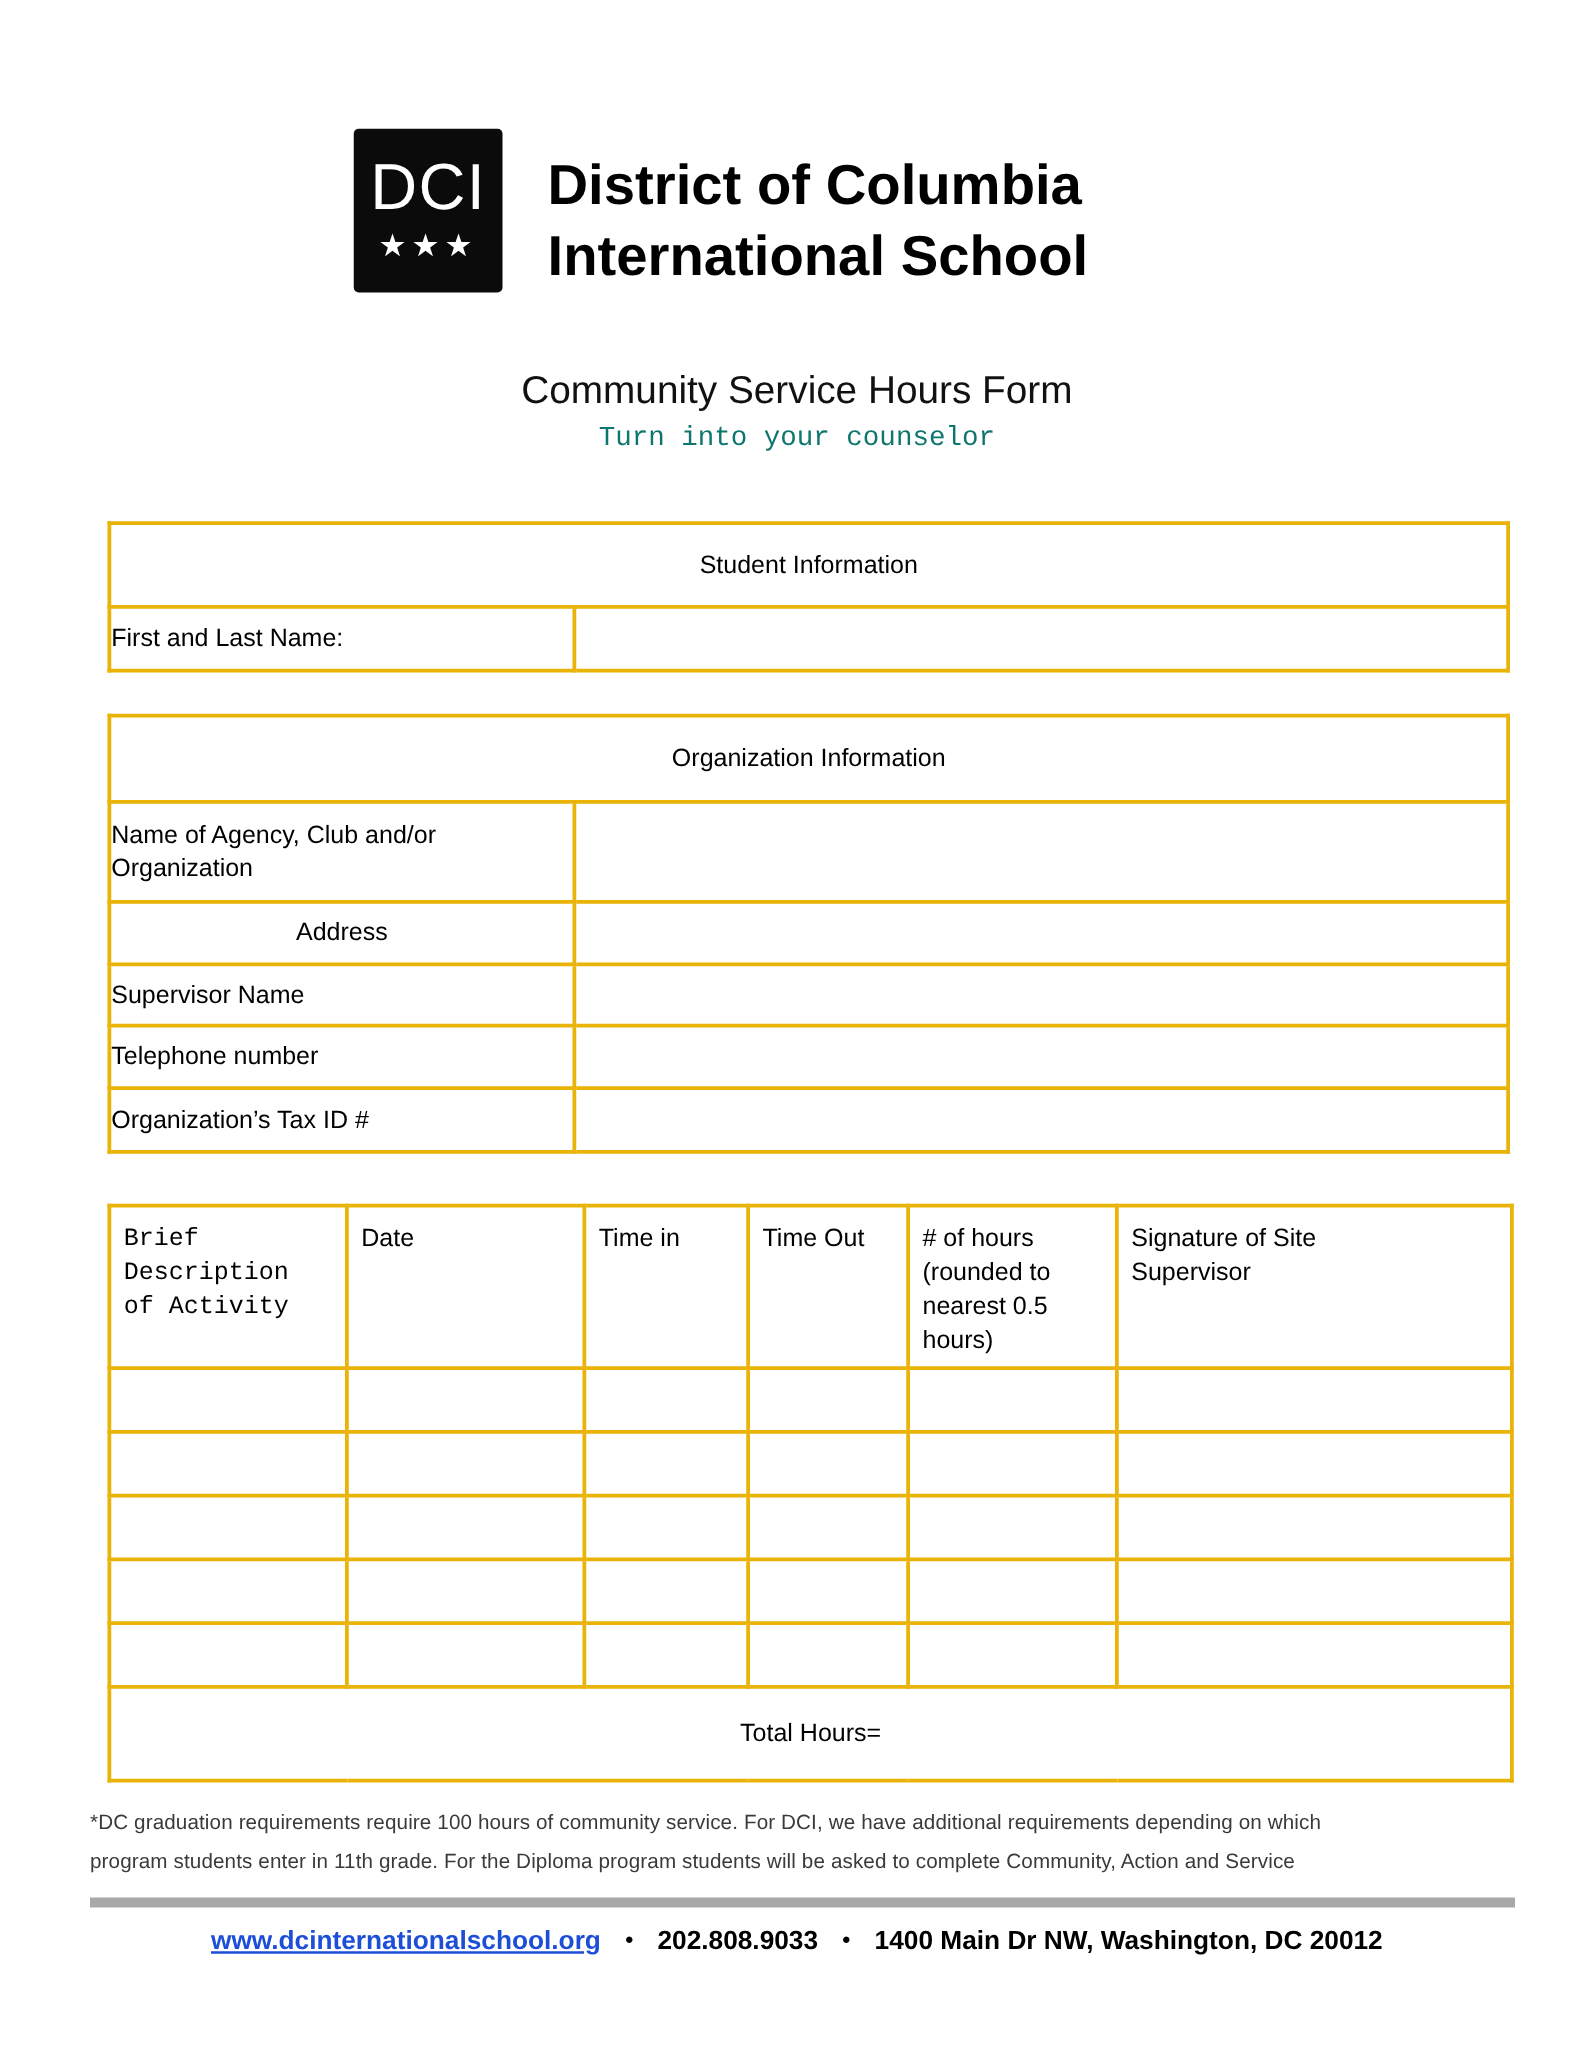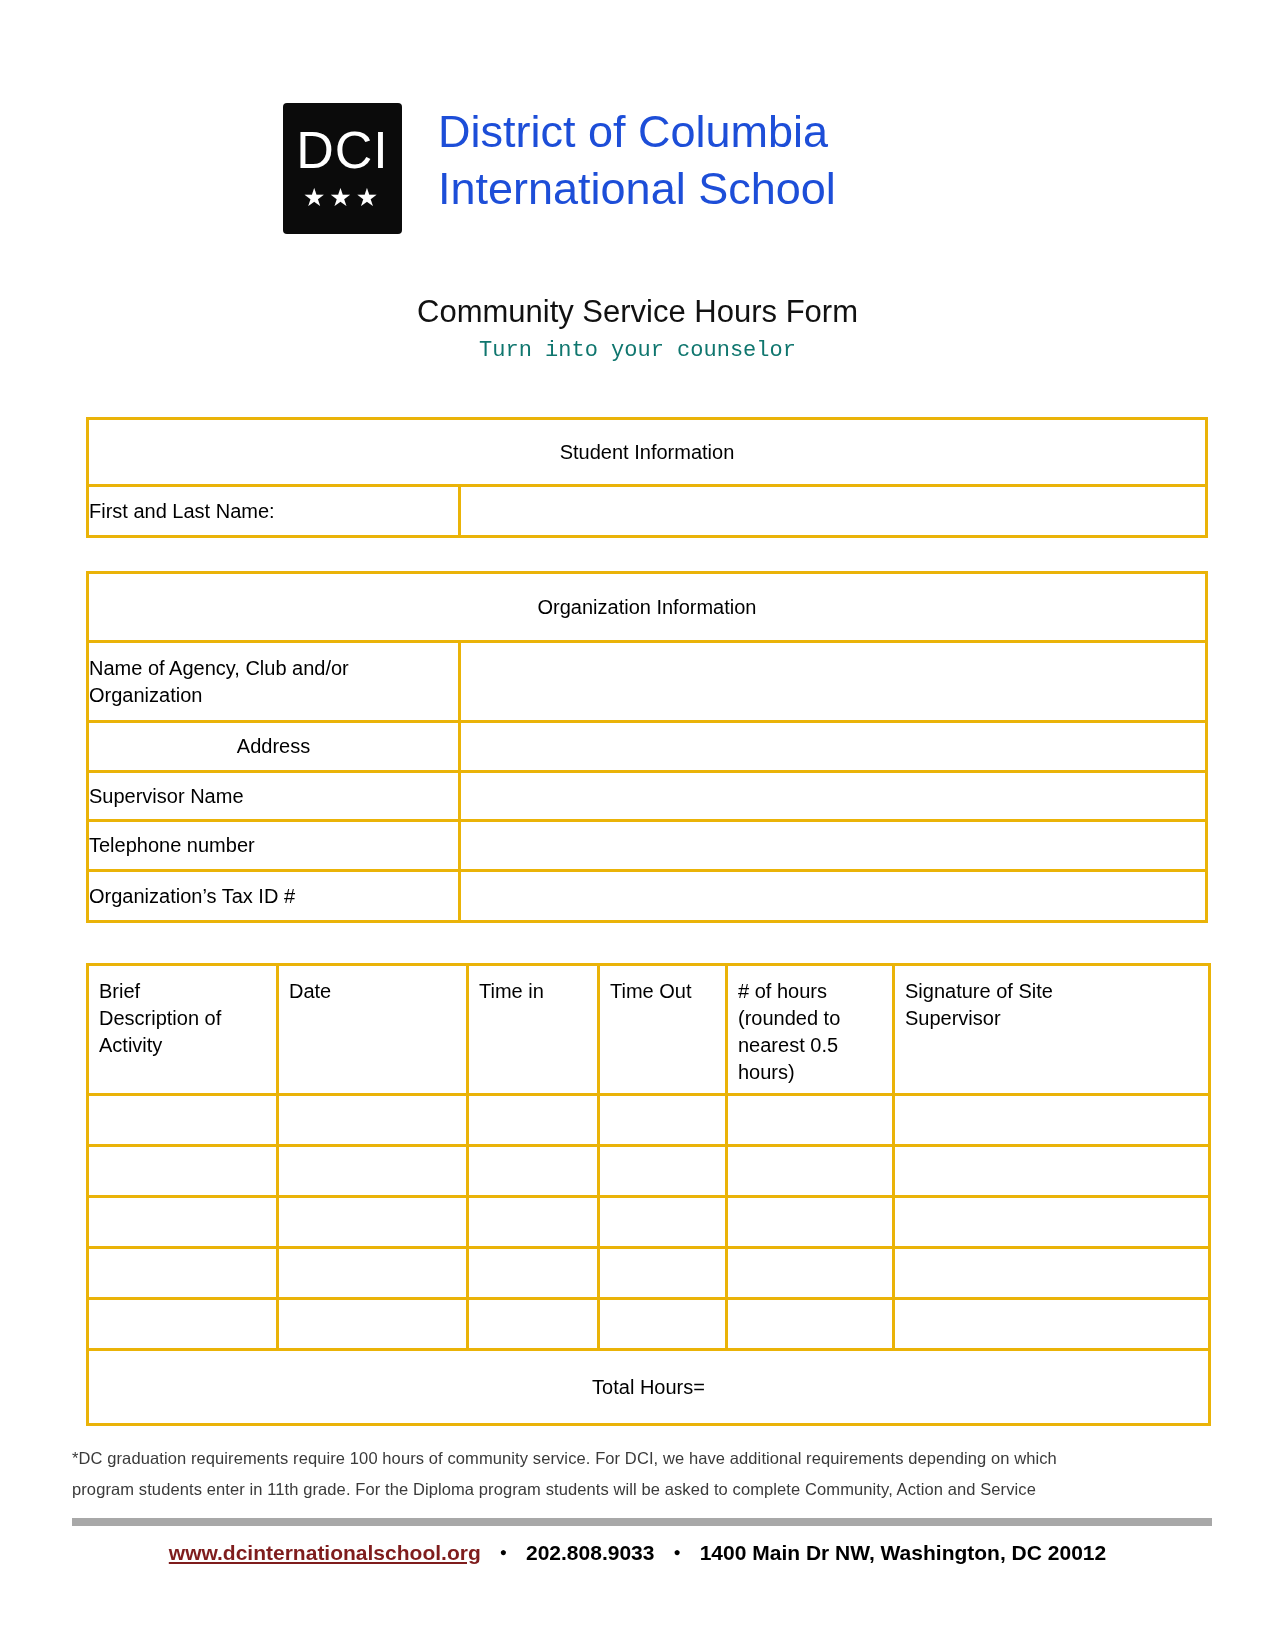--- a/index.html
+++ b/index.html
@@ -13,21 +13,21 @@
   .page { position: relative; width: 1275px; height: 1650px; overflow: hidden; background: #fff; }
 
   
   .header { position: absolute; left: 283px; top: 103px; display: flex; align-items: flex-start; gap: 36px; }
   .logo-box {
     width: 119px; height: 131px; background: #0b0b0b; border-radius: 4px;
     display: flex; flex-direction: column; align-items: center; padding-top: 21px; flex: none;
   }
   .logo-acronym { font-size: 52px; line-height: 1; color: #fff; letter-spacing: 1px; }
   .logo-stars { font-size: 25px; line-height: 1; color: #fff; letter-spacing: 4px; margin-top: 9px; }
-  .wordmark { margin-top: 0; font-size: 45px; line-height: 57px; color: #1d4ed8; white-space: nowrap; }
+  .wordmark { margin-top: 16px; font-size: 45px; line-height: 57px; color: #000000; white-space: nowrap; font-weight: bold; }
 
   
   .title    { position: absolute; left: 0; top: 294px; width: 100%; text-align: center; font-size: 31px; color: #111; }
   .subtitle { position: absolute; left: 0; top: 338px; width: 100%; text-align: center; font-size: 22px; color: #0f766e; font-family: Liberation Mono, monospace; }
 
   
   table.form-table { position: absolute; left: 86px; width: 1122px; border-collapse: collapse; table-layout: fixed; background: #fff; }
   .form-table th, .form-table td { border: 3px solid #eab308; font-size: 20px; font-weight: normal; padding: 0; }
   .tbl-title { font-weight: bold; text-align: center; vertical-align: middle; padding-bottom: 8px; }
   .label-cell { padding-left: 11px; vertical-align: middle; line-height: 27px; }
@@ -44,36 +44,36 @@
   .org .row-address td { height: 50px; text-align: center; }
   .org .row-supervisor td { height: 49px; }
   .org .row-telephone td { height: 50px; }
   .org .row-taxid td { height: 51px; }
 
   .activity { top: 963px; }
   .activity th {
     height: 130px; vertical-align: top; text-align: left;
     padding: 12px 8px 0 10px; line-height: 27px;
   }
-  .activity th.th-brief { padding-right: 36px; }
+  .activity th.th-brief { padding-right: 36px; font-family: Liberation Mono, monospace; }
   .sig-inner { max-width: 185px; }
   .activity .empty-row td { height: 51px; }
   .total-cell { height: 75px; text-align: center; vertical-align: middle; font-size: 21px; padding-bottom: 6px; }
 
   
   .footnote {
     position: absolute; left: 72px; top: 1443px; width: 1120px;
     font-size: 16.5px; line-height: 31px; color: #3a3a3a; letter-spacing: 0.1px;
   }
   .divider { position: absolute; left: 72px; top: 1518px; width: 1140px; height: 8px; background: #a8a8a8; }
   .footer {
     position: absolute; left: 0; top: 1541px; width: 100%; text-align: center;
     font-size: 21px; font-weight: bold; color: #000; white-space: nowrap;
   }
-  .website { color: #7f1d1d; text-decoration: underline; cursor: pointer; }
+  .website { color: #1d4ed8; text-decoration: underline; cursor: pointer; }
   .bullet { display: inline-block; font-size: 12px; vertical-align: 4px; margin: 0 19px; }
 </style>
 </head>
 <body>
 
 <div class="page">
 
   <div class="header">
     <div class="logo-box">
       <div class="logo-acronym">DCI</div>

